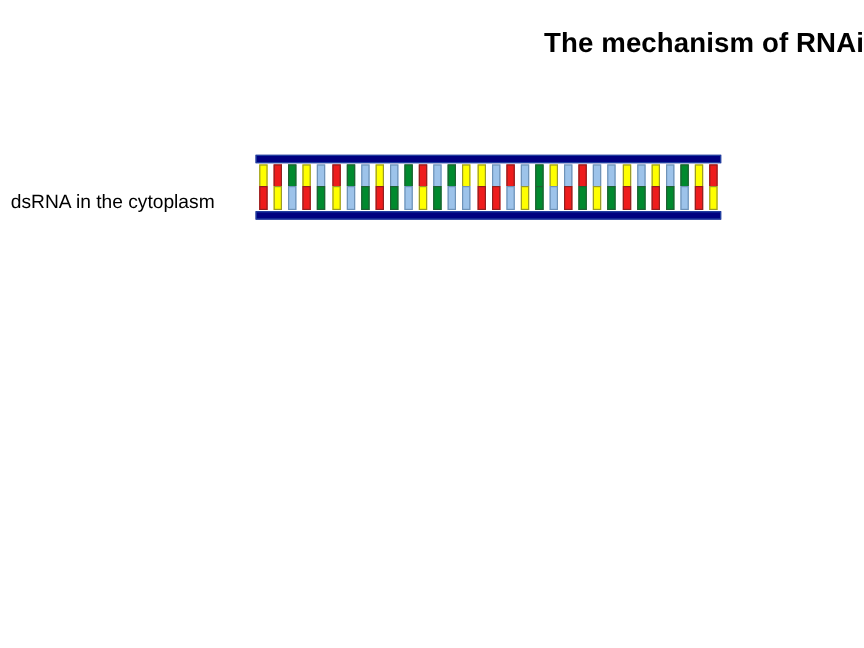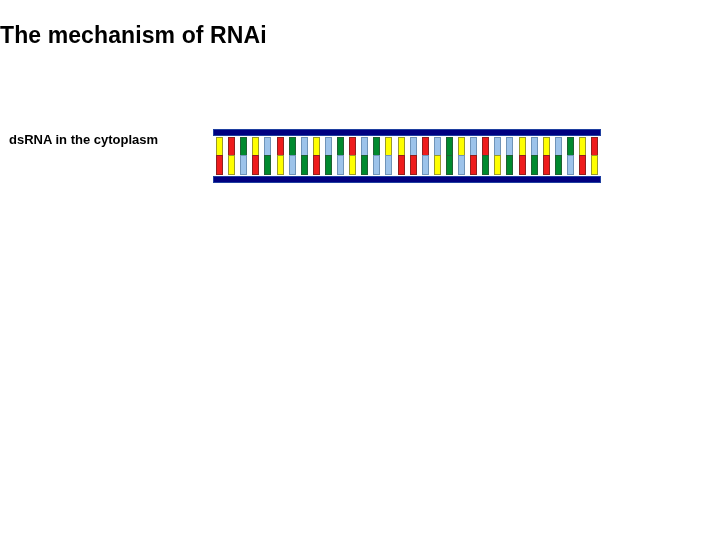--- a/index.html
+++ b/index.html
@@ -24,35 +24,35 @@
     height: 540px;
     background: #ffffff;
   }
 
   
   #slide-title {
     position: absolute;
     left: 0;
     top: 22px;
     width: 720px;
-    text-align: left;
+    text-align: right;
     font-size: 23px;
     font-weight: bold;
     letter-spacing: 0.1px;
     color: #000000;
     white-space: nowrap;
   }
 
   
   #stage-label {
     position: absolute;
     left: 9px;
-    top: 132px;
-    font-size: 13px;
-    font-weight: bold;
+    top: 160px;
+    font-size: 16px;
+    font-weight: normal;
     color: #000000;
     white-space: nowrap;
   }
 
   
   #dsrna-figure {
     position: absolute;
     left: 213px;
     top: 129px;
     width: 388px;

